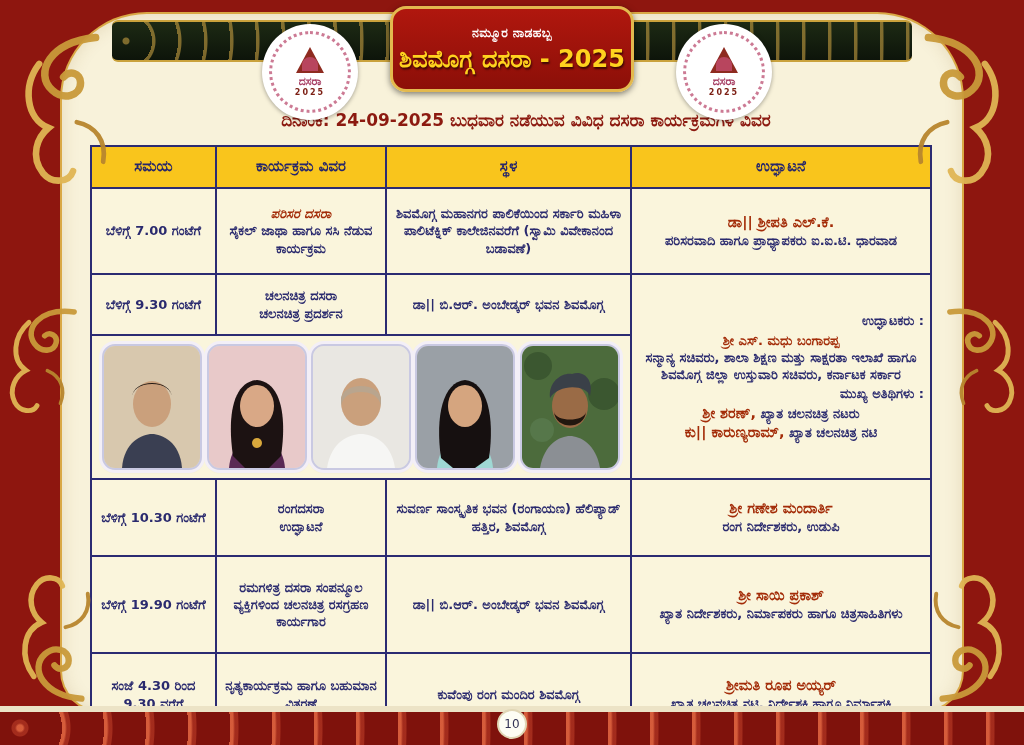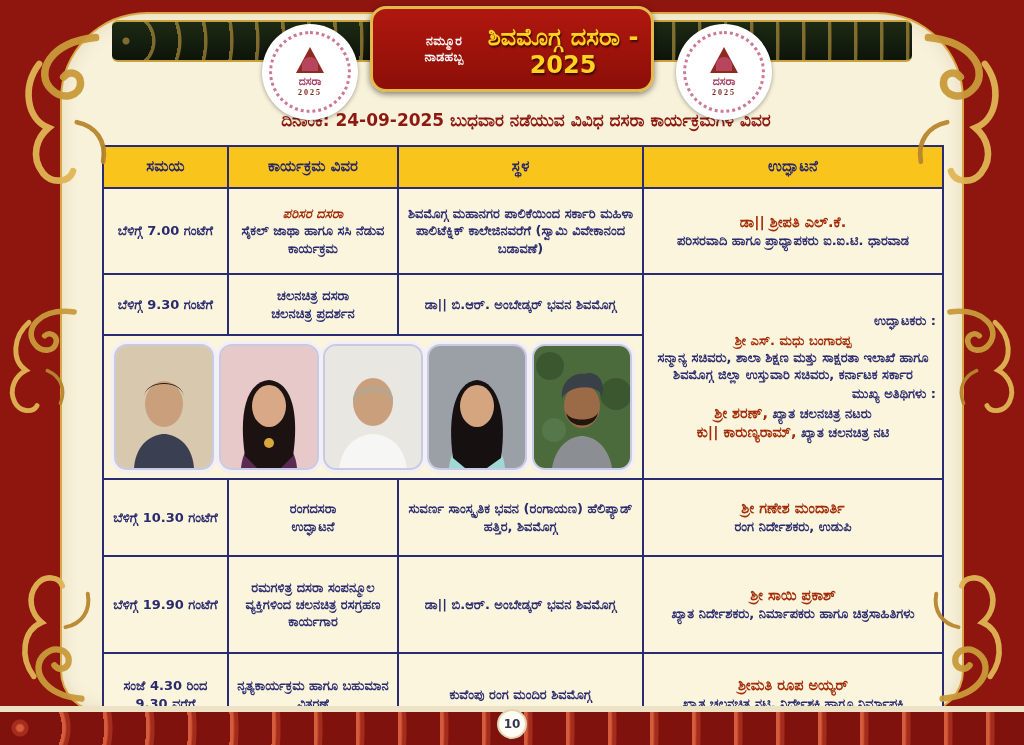--- a/index.html
+++ b/index.html
@@ -21,23 +21,23 @@
       repeating-radial-gradient(circle at 14px 19px, rgba(214,170,70,.55) 0 3px, transparent 4px 26px),
       linear-gradient(#1d2a14,#0d140a);
     border-top:2px solid #caa23c; border-bottom:2px solid #caa23c;
     border-radius:6px;
   }
   
   .banner{
     position:absolute; left:50%; top:6px; transform:translateX(-50%);
     width:238px; height:80px; background:linear-gradient(#b0170e,#8c0f08);
     border:3px solid #e3b94e; border-radius:16px;
-    display:flex; flex-direction:row; align-items:center; justify-content:center;
+    display:flex; flex-direction:column; align-items:center; justify-content:center;
     box-shadow:0 2px 6px rgba(0,0,0,.5);
-    z-index:5; text-align:center;padding-left:40px;
+    z-index:5; text-align:center;
   }
   .banner .sub{color:#ffffff; font-size:12.5px; font-weight:700; letter-spacing:.3px;}
   .banner .main{color:#ffd21e; font-size:24px; font-weight:800; margin-top:4px;
     text-shadow:1px 2px 2px rgba(0,0,0,.6);}
   
   .logo{
     position:absolute; top:24px; width:96px; height:96px; border-radius:50%;
     background:#ffffff; z-index:6;
     box-shadow:0 1px 4px rgba(0,0,0,.35);
     display:flex; flex-direction:column; align-items:center; justify-content:center;
@@ -48,31 +48,31 @@
   }
   .logo .gopura{
     width:0;height:0; border-left:14px solid transparent; border-right:14px solid transparent;
     border-bottom:26px solid #8e2b20; position:relative; margin-bottom:2px;
   }
   .logo .gopura::after{
     content:""; position:absolute; left:-8px; top:10px; width:16px; height:14px;
     background:#b8455e; border-radius:8px 8px 0 0;
   }
   .logo .lg-name{font-size:11px; font-weight:800; color:#a63d62;}
-  .logo .lg-year{font-size:8px; font-weight:700; color:#7c1f14; letter-spacing:2px;font-family:Liberation Serif, serif;}
+  .logo .lg-year{font-size:8px; font-weight:700; color:#7c1f14; letter-spacing:2px;}
   .logo.left{left:262px;} .logo.right{left:676px;}
   
   .date-line{
     position:absolute; left:0; right:0; top:110px; text-align:center;
     color:#8c1a10; font-size:17px; font-weight:800;padding-left:28px;
   }
   
   table.sched{
     position:absolute; left:90px; top:145px; width:840px;
-    border-collapse:collapse; table-layout:fixed;margin-left:12px;
+    border-collapse:collapse; table-layout:fixed;
   }
   .sched th, .sched td{
     border:2px solid #2b2b72; text-align:center; vertical-align:middle;
     padding:3px 6px; color:#2a2a6e; background:#faf5dc;
     font-size:13px; font-weight:600; line-height:1.32;
     word-wrap:break-word;
   }
   .sched th{
     background:#f9c51c; color:#26266b; font-size:15px; font-weight:800; height:34px;
   }
@@ -99,21 +99,21 @@
   }
   .footer-band{
     position:absolute; left:0; right:0; bottom:0; height:33px;
     background:
       repeating-radial-gradient(circle at 20px 16px, rgba(235,110,70,.8) 0 3px, rgba(200,70,45,.5) 5px 8px, transparent 9px 42px),
       #7f120c;
   }
   .page-number{
     position:absolute; left:50%; bottom:6px; transform:translateX(-50%);
     width:26px; height:26px; border-radius:50%; background:#fdfdf4;
-    border:2px solid #e0d6b5; color:#333355; font-size:12px; font-weight:700;
+    border:2px solid #e0d6b5; color:#333355; font-size:12px; font-weight:400;
     display:flex; align-items:center; justify-content:center; z-index:3;
   }
   
   .orn{position:absolute; z-index:4; opacity:.95;}
   .orn.tl{left:18px; top:30px; width:95px; height:160px;}
   .orn.tr{right:18px; top:30px; width:95px; height:160px; transform:scaleX(-1);}
   .orn.ml{left:6px; top:300px; width:70px; height:120px; transform:rotate(12deg);}
   .orn.mr{right:6px; top:300px; width:70px; height:120px; transform:scaleX(-1) rotate(12deg);}
   .orn.bl{left:16px; bottom:40px; width:80px; height:135px; transform:scaleY(-1);}
   .orn.br{right:16px; bottom:40px; width:80px; height:135px; transform:scale(-1,-1);}

